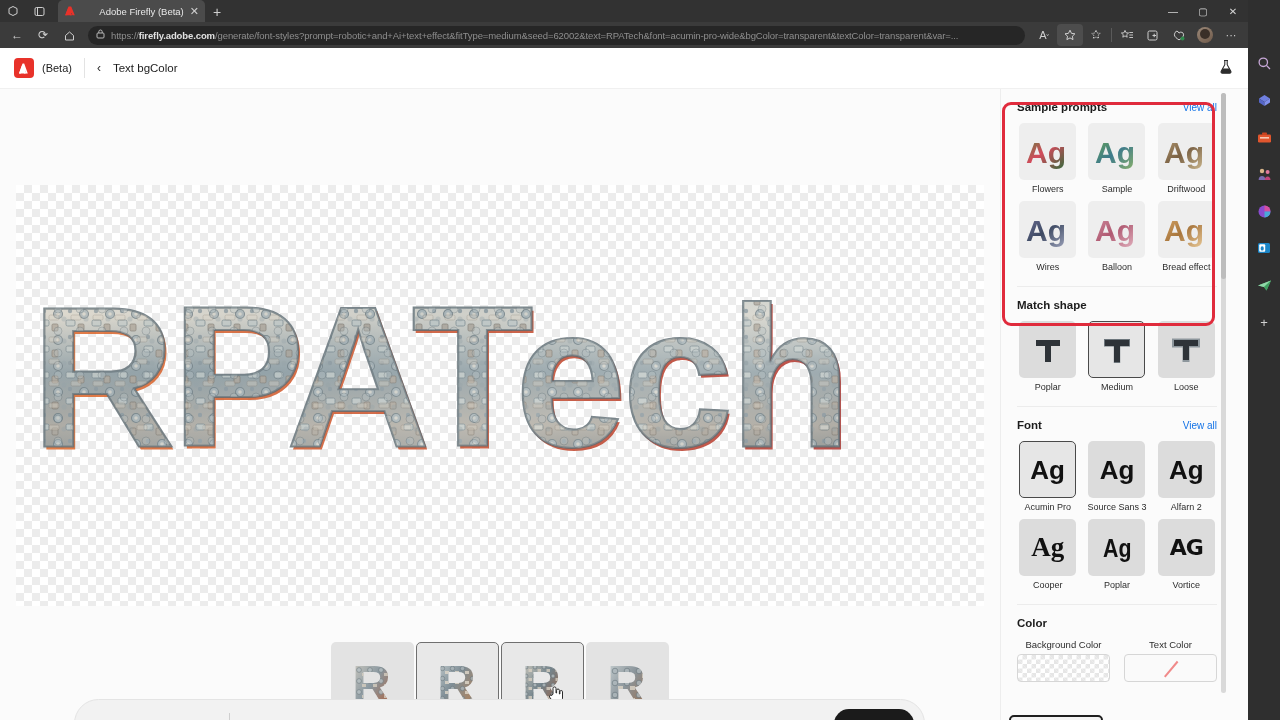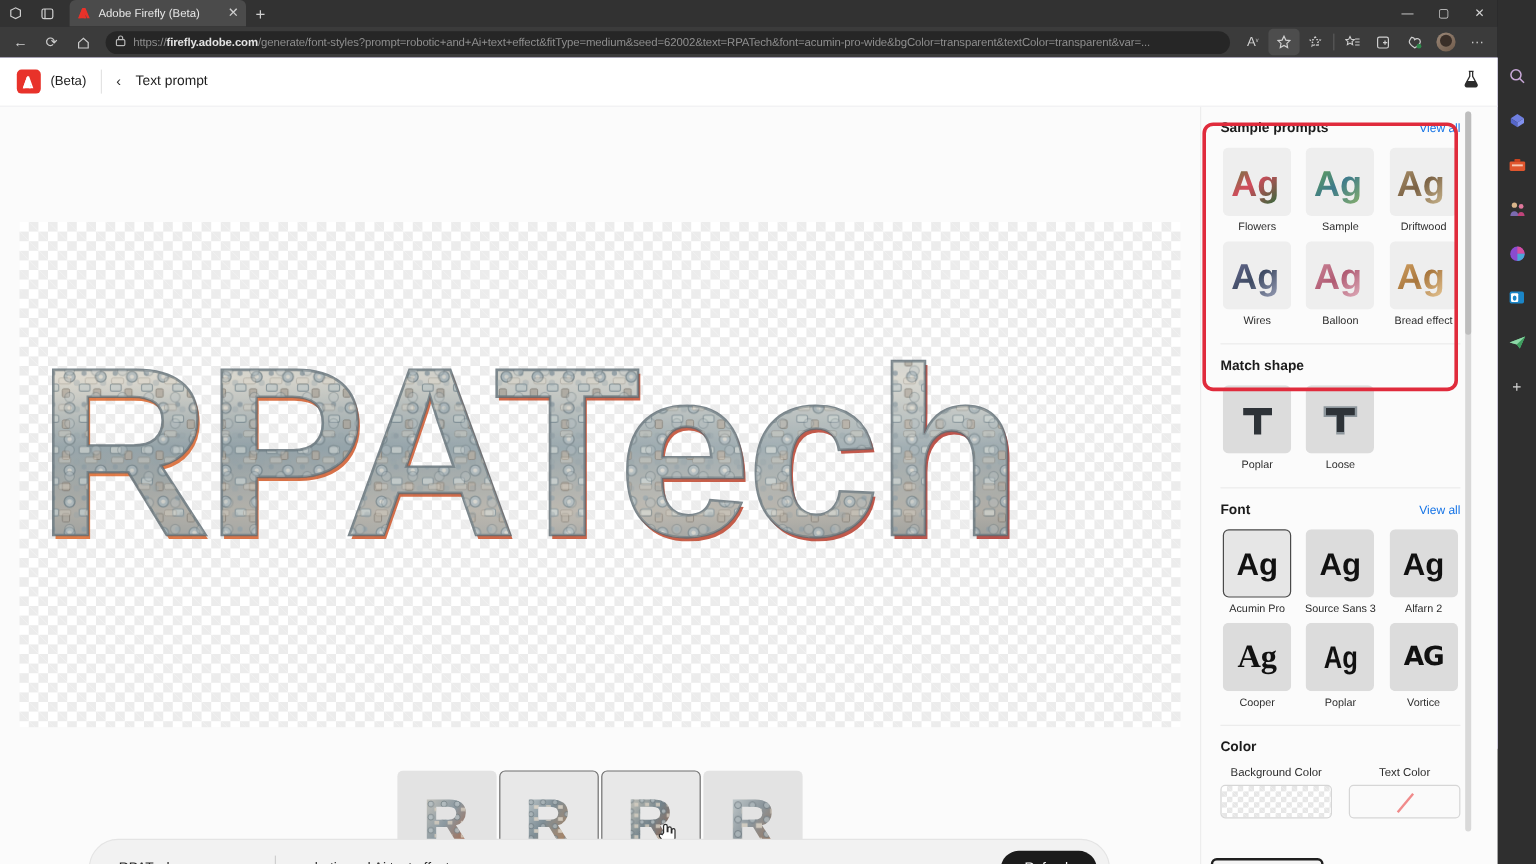--- a/index.html
+++ b/index.html
@@ -6,21 +6,21 @@
   html, body {
     width: 1280px; height: 720px;
     font-family: "Liberation Sans", sans-serif;
     overflow: hidden; background: #202124;
   }
   #root { position: relative; width: 1280px; height: 720px; }
 
   
   .browser-titlebar {
     position: absolute; top: 0; left: 0; width: 1248px; height: 22px;
-    background: #323232; display: flex; align-items: flex-end;
+    background: #323232; display: flex; align-items: flex-end; text-align: right;
   }
   .tb-ico {
     width: 26px; height: 22px; display: flex; align-items: center;
     justify-content: center; color: #cfcfcf; font-size: 12px; flex: 0 0 auto;
   }
   .tab {
     width: 147px; height: 22px; background: #4b4b4b; border-radius: 5px 5px 0 0;
     display: flex; align-items: center; padding: 0 6px; gap: 6px; margin-left: 6px;
   }
   .tab-fav {
@@ -380,21 +380,21 @@
     <div class="app-header">
       <div class="ff-logo">
         <svg width="13" height="13" viewBox="0 0 13 13">
             <path d="M1 11.5 4.6 1.5h1.6l3.6 10H8l-.9-2.7H5.3l.8-2 1.9 4.7z" fill="#fff"></path>
             <path d="M1 11.5 4.4 2l3.3 9.5H6.1L4.5 6.9 3 11.5z" fill="#fff"></path>
           </svg>
       </div>
       <span class="beta-lbl">(Beta)</span>
       <span class="hdr-sep"></span>
       <span class="back-chev">‹</span>
-      <span class="hdr-title">Text prompt</span>
+      <span class="hdr-title">Text bgColor</span>
       <span class="beaker">
         <svg width="16" height="16" viewBox="0 0 16 16">
             <path d="M6 1.5h4M6.8 1.5v4.2L3.2 12.2a1.4 1.4 0 0 0 1.2 2.1h7.2a1.4 1.4 0 0 0 1.2-2.1L9.2 5.7V1.5" fill="none" stroke="#2c2c2c" stroke-width="1.1"></path>
             <path d="M4.6 9.6h6.8l1.4 2.6a1.4 1.4 0 0 1-1.2 2.1H4.4a1.4 1.4 0 0 1-1.2-2.1z" fill="#2c2c2c"></path>
           </svg>
       </span>
     </div>
 
     <div class="canvas-area">
       <div class="artboard">
@@ -638,20 +638,29 @@
         <div class="grid3">
           <div class="cell">
             <div class="swatch">
               <svg width="34" height="34" viewBox="0 0 34 34">
                   <path d="M5 7h24v6h-9v16h-6V13H5z" fill="#2e3338"></path>
                 </svg>
             </div>
             <span class="cell-lbl">Poplar</span>
           </div>
           <div class="cell">
+            <div class="swatch sel">
+              <svg width="34" height="34" viewBox="0 0 34 34">
+                  <path d="M4 6h26v7.5h-9.8V30h-6.4V13.5H4z" fill="#6d767c"></path>
+                  <path d="M5 7h24v6h-9v16h-6V13H5z" fill="#2e3338"></path>
+                </svg>
+            </div>
+            <span class="cell-lbl">Medium</span>
+          </div>
+          <div class="cell">
             <div class="swatch">
               <svg width="34" height="34" viewBox="0 0 34 34">
                   <path d="M3 5.5h28v9h-10.5V29h-7V14.5H3z" fill="#8d969c"></path>
                   <path d="M5 7h24v6h-9v14h-6V13H5z" fill="#2e3338"></path>
                 </svg>
             </div>
             <span class="cell-lbl">Loose</span>
           </div>
         </div>
 

